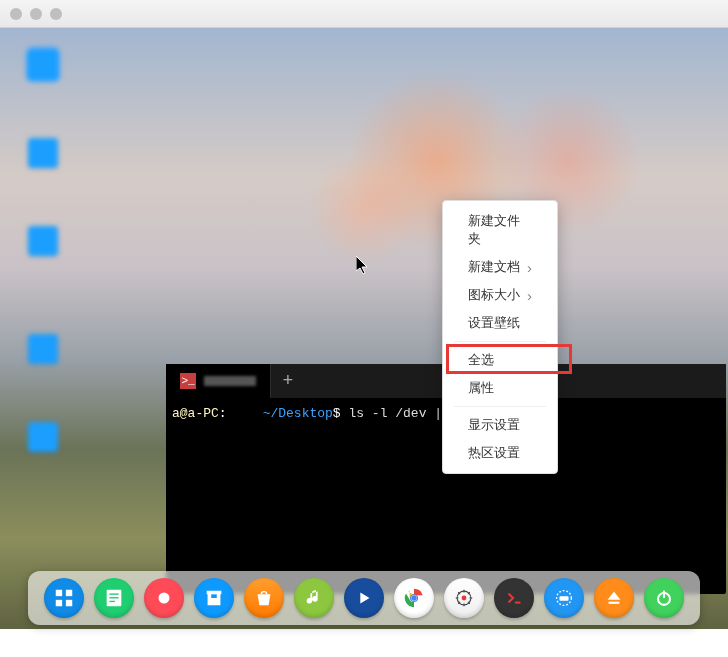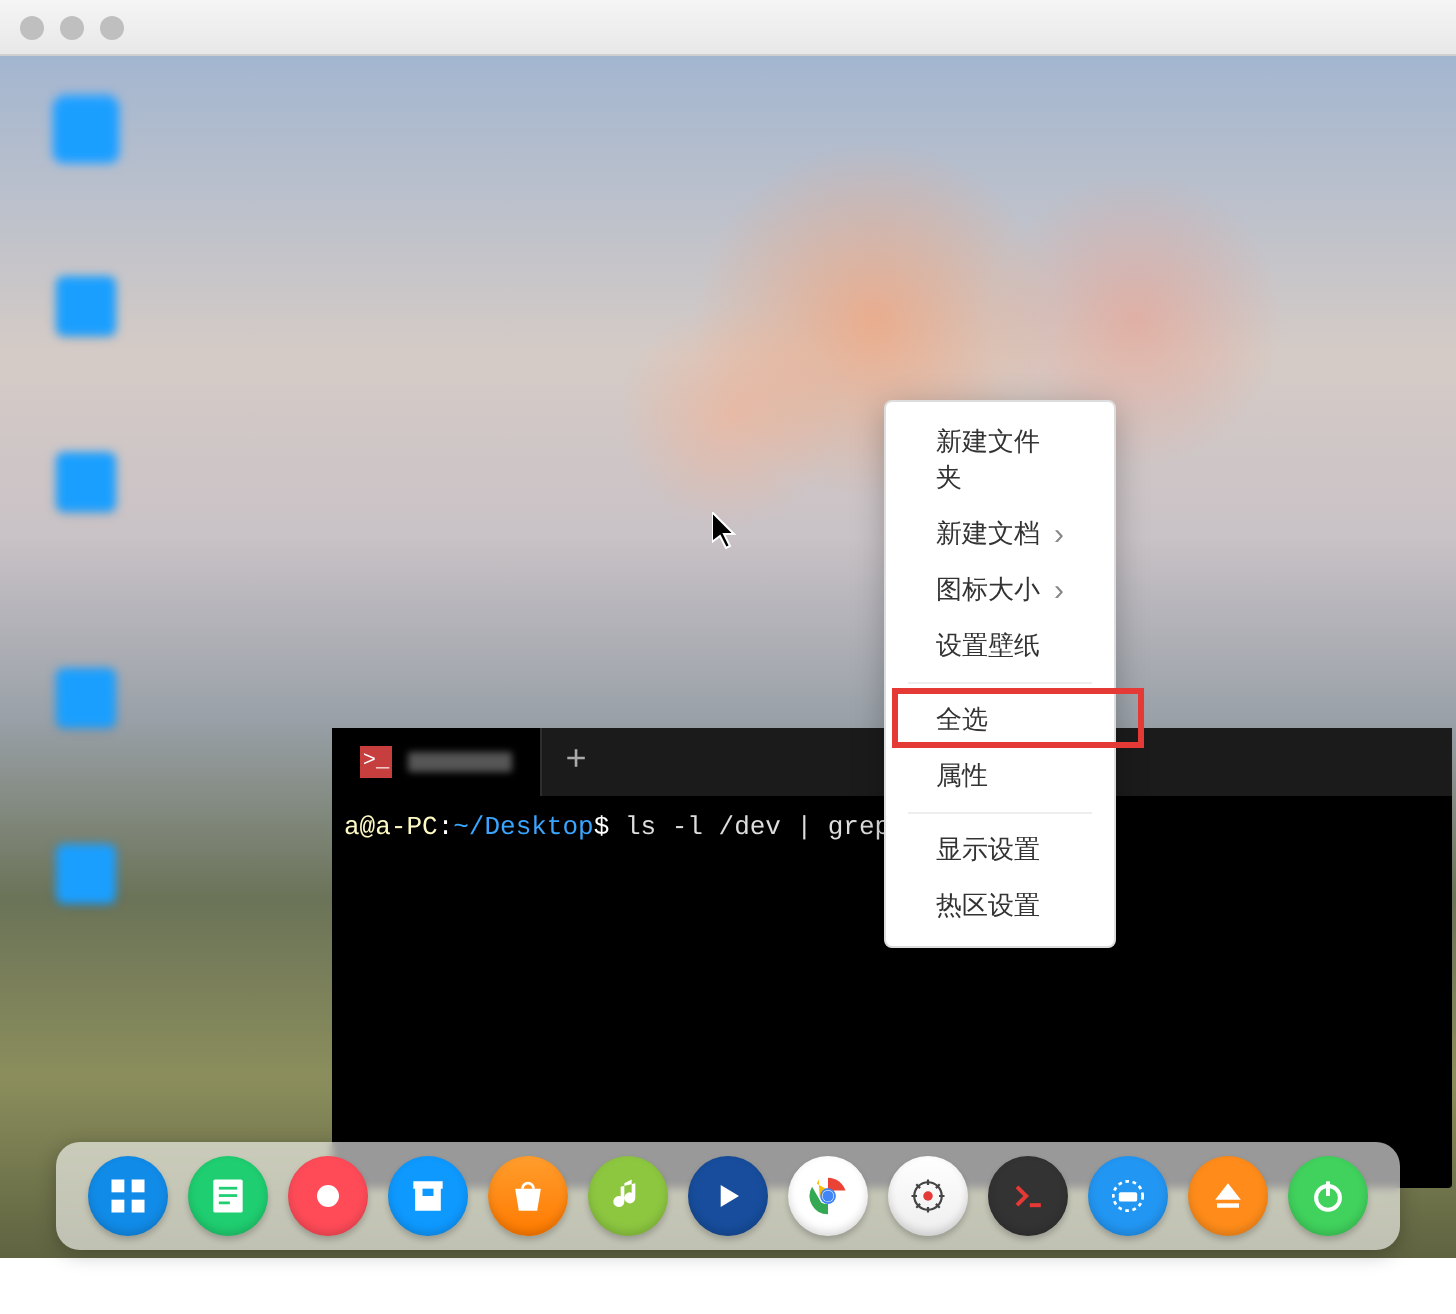--- a/index.html
+++ b/index.html
@@ -92,21 +92,21 @@
       color: #888; filter: blur(1.8px);
       width: 52px; height: 10px; background: #555; border-radius:1px;
     }
     .term-add {
       display:flex;align-items:center;justify-content:center;
       width: 34px; color:#aaa; font-size:18px;
     }
     .term-body { padding: 8px 6px; }
     .term-line { white-space: pre; line-height: 1.3; }
     .prompt-user { color: #fef9c3; }
-    .prompt-path { color: #3aa5ff; }
+    .prompt-path { color: #3aa5ff; margin-left: 36px; }
     .prompt-sep { color: #fff; }
     .prompt-cmd { color: #ddd; }
     .term-cursor {
       display:inline-block; width:8px; height:14px;
       border:1px solid #2dd42d; margin-left:2px;
       vertical-align:middle;
     }
 
     
     .ctx {

